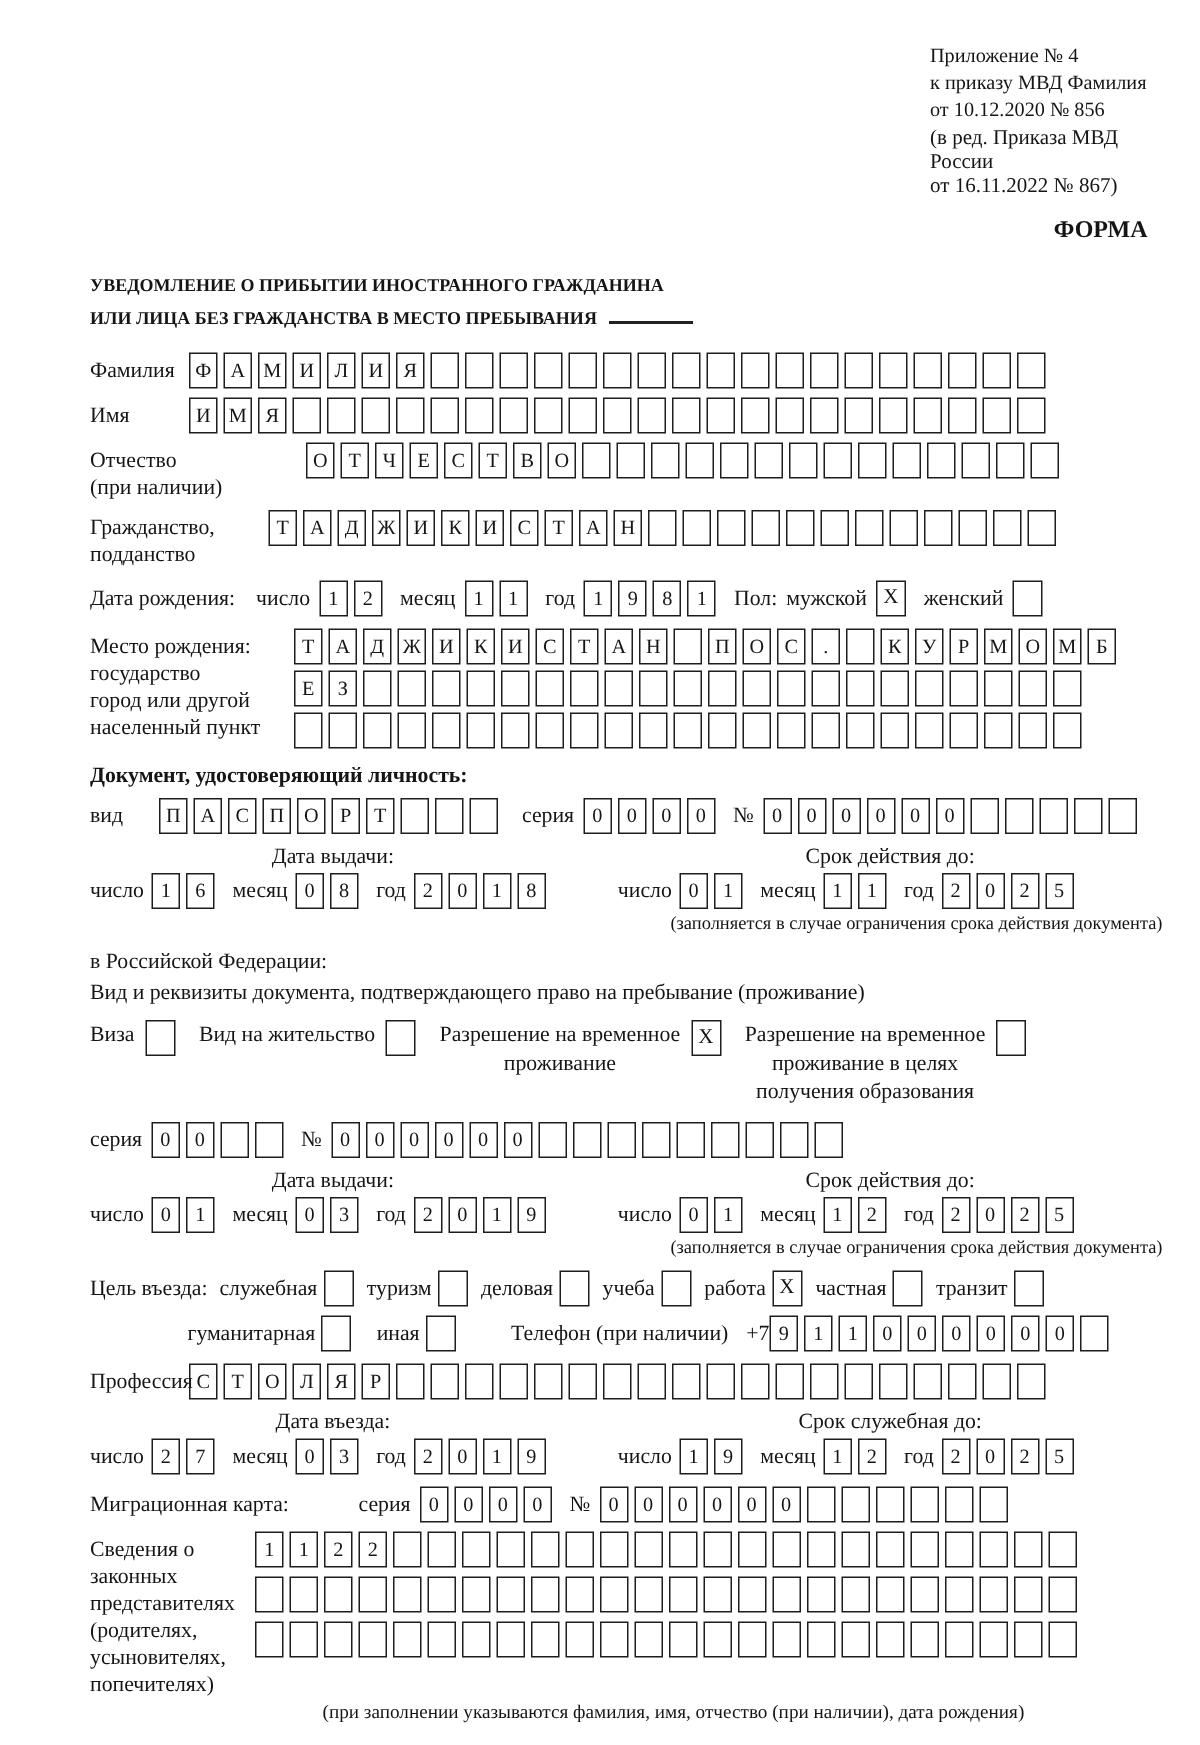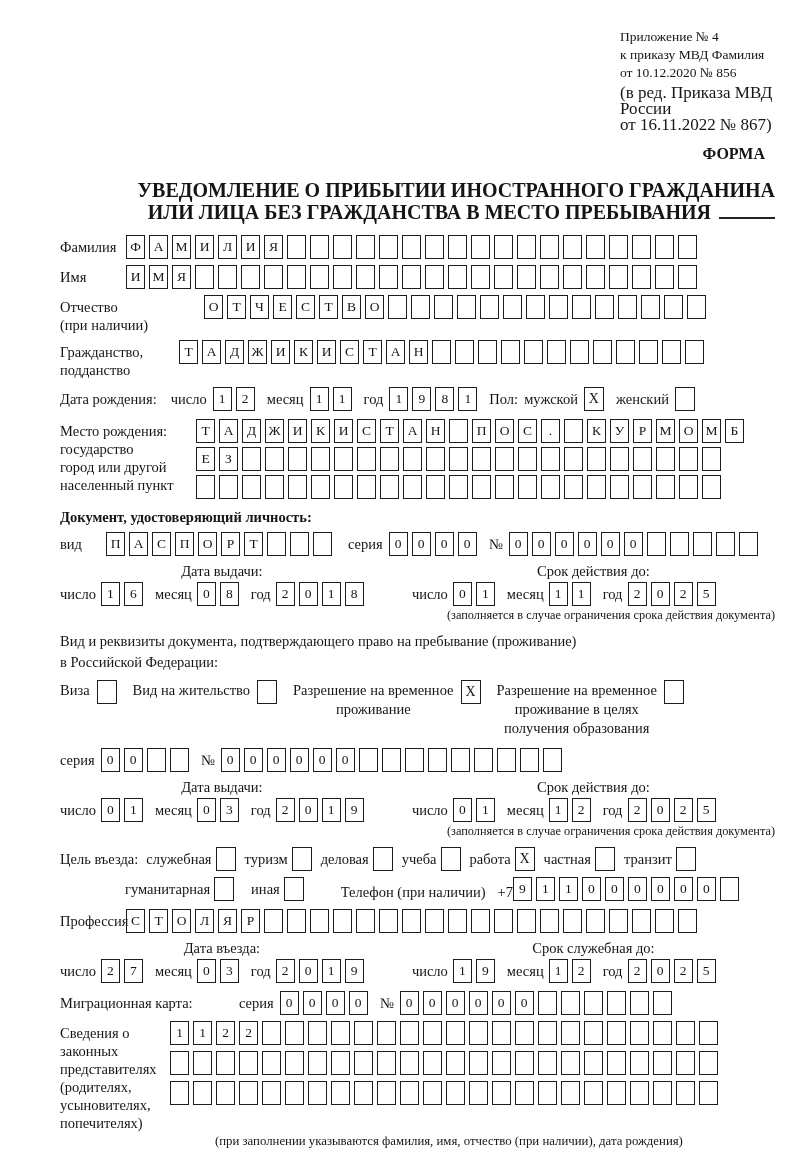--- a/index.html
+++ b/index.html
@@ -9,24 +9,24 @@
     background: #ffffff;
     color: #151515;
     font-family: "Liberation Serif", "DejaVu Serif", serif;
     font-size: 14.5px;
     overflow: hidden;
   }
   .page { padding: 28px 25px 0 60px; }
 
   
   .appendix { margin-left: 560px; font-size: 13.5px; line-height: 18px; }
-  .appendix .rev { font-size: 17px; line-height: 16px; margin-top: 3px; }
+  .appendix .rev { font-size: 14px; line-height: 16px; margin-top: 3px; }
   .forma { text-align: right; margin: 12px 10px 0 0; font-weight: bold; font-size: 16px; }
 
-  .title { text-align: right; font-weight: bold; font-size: 20px; line-height: 22px; margin-top: 16px; }
+  .title { text-align: left; font-weight: bold; font-size: 12px; line-height: 22px; margin-top: 16px; }
   .title-blank { display: inline-block; width: 56px; border-bottom: 2px solid #222; height: 14px; margin-left: 8px; }
   .sec-heading { margin-top: 18px; font-weight: bold; font-size: 15.3px; }
 
   
   .boxes { display: inline-flex; flex: none; }
   .cell {
     flex: none; width: 19px; height: 24px; margin-right: 4px;
     border: 1px solid #1d1d1d; display: inline-flex;
     align-items: center; justify-content: center;
     font-size: 13.5px;
@@ -419,22 +419,22 @@
             <span class="cell">0</span>
             <span class="cell">2</span>
             <span class="cell">5</span>
           </span>
       </div>
     </div>
   </div>
   <div class="date-note">(заполняется в случае ограничения срока действия документа)</div>
 
   <div class="intro">
+    <div>в Российской Федерации:</div>
     <div>Вид и реквизиты документа, подтверждающего право на пребывание (проживание)</div>
-    <div>в Российской Федерации:</div>
   </div>
 
   <div class="opts-row">
     <div class="opt">
       <span class="opt-label">Виза</span>
       <span class="checkbox"></span>
     </div>
     <div class="opt">
       <span class="opt-label">Вид на жительство</span>
       <span class="checkbox"></span>
@@ -557,21 +557,21 @@
     <span class="popt">
         <span class="t">частная</span>
         <span class="checkbox"></span>
       </span>
     <span class="popt">
         <span class="t">транзит</span>
         <span class="checkbox"></span>
       </span>
   </div>
 
-  <div class="purpose-row" style="margin-top:6px; margin-left:65px;align-items:flex-end;">
+  <div class="purpose-row" style="margin-top:6px; margin-left:65px;">
     <span class="popt">
         <span class="t">гуманитарная</span>
         <span class="checkbox"></span>
       </span>
     <span class="popt" style="margin-left:8px;">
         <span class="t">иная</span>
         <span class="checkbox"></span>
       </span>
     <span class="t gap28">Телефон (при наличии)</span>
     <span class="t gap12">+7</span>

